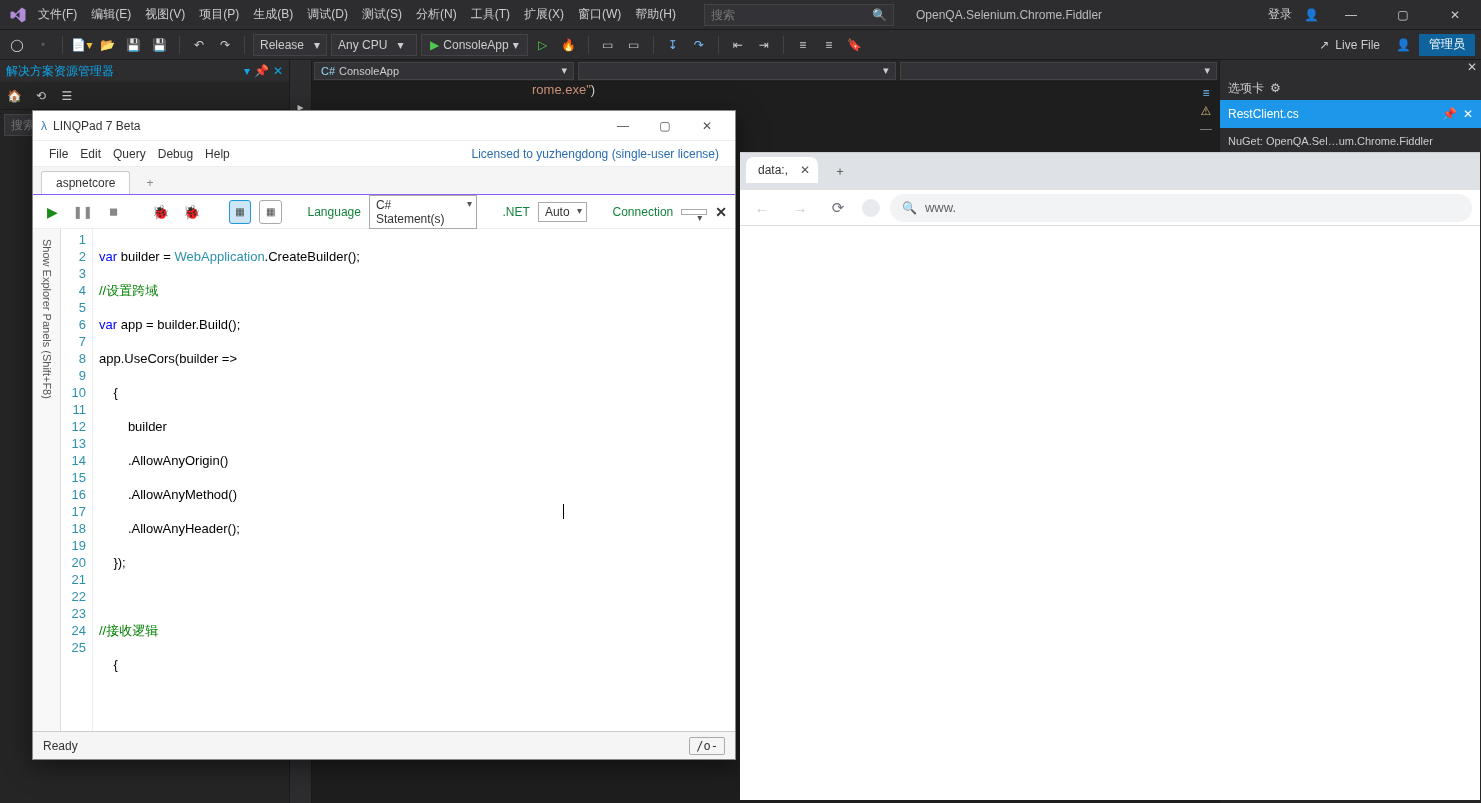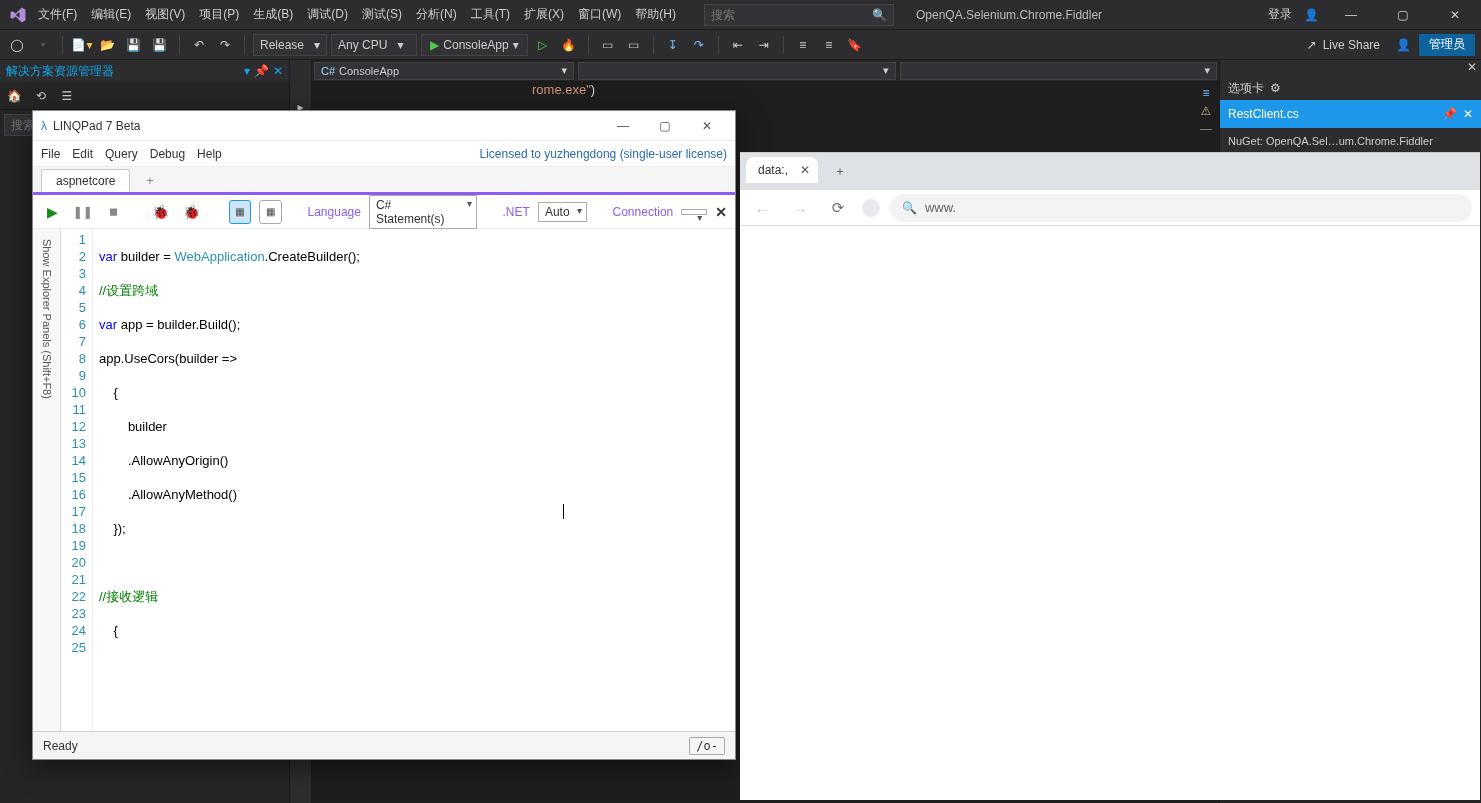--- a/index.html
+++ b/index.html
@@ -54,37 +54,37 @@
 .gutter-icons { position: absolute; right: 264px; top: 86px; width: 22px; display: flex; flex-direction: column; align-items: center; gap: 4px; }
 .gutter-icons span { font-size: 12px; }
 
 
 .linqpad-window { position: absolute; left: 32px; top: 110px; width: 704px; height: 650px; background: #fff; border: 1px solid #888; box-shadow: 0 6px 24px rgba(0,0,0,.5); display: flex; flex-direction: column; }
 .lp-titlebar { height: 30px; background: #fff; display: flex; align-items: center; padding: 0 8px; gap: 6px; border-bottom: 1px solid #eee; }
 .lp-titlebar .lp-title { color: #333; font-size: 12px; }
 .lp-win-ctrls { margin-left: auto; display: flex; gap: 2px; }
 .lp-win-btn { width: 40px; height: 28px; display: flex; align-items: center; justify-content: center; color: #555; }
 
-.lp-menubar { height: 26px; display: flex; align-items: center; padding: 0 8px; gap: 12px; background: #fff; border-bottom: 1px solid #eee; color: #333; }
+.lp-menubar { height: 26px; display: flex; align-items: center; padding: 0 16px; gap: 12px; background: #fff; border-bottom: 1px solid #eee; color: #333; }
 .lp-license { margin-left: auto; color: #2b6cb0; font-size: 12px; }
 
-.lp-tabs { height: 28px; display: flex; align-items: flex-end; background: #f5f5f5; border-bottom: 3px solid #8b5cf6; padding-left: 8px; gap: 2px; }
+.lp-tabs { height: 28px; display: flex; align-items: flex-end; background: #f5f5f5; border-bottom: 1px solid #8b5cf6; padding-left: 8px; gap: 2px; }
 .lp-tab { padding: 4px 14px; background: #fff; border: 1px solid #ccc; border-bottom: none; color: #333; border-radius: 3px 3px 0 0; }
 .lp-tab.plus { background: transparent; border: none; color: #888; }
 
 .lp-toolbar { height: 34px; display: flex; align-items: center; padding: 0 8px; gap: 8px; background: #fff; border-bottom: 1px solid #eee; color: #333; }
 .lp-tool-btn { width: 24px; height: 24px; display: flex; align-items: center; justify-content: center; border-radius: 3px; }
 .lp-tool-btn.play { color: #1a8a1a; font-size: 14px; }
 .lp-tool-btn.pause { color: #888; font-size: 12px; }
 .lp-tool-btn.stop { color: #888; font-size: 11px; }
 .lp-tool-btn.bug1 { color: #c0392b; font-size: 14px; }
 .lp-tool-btn.bug2 { color: #2c7bb6; font-size: 14px; }
 .lp-tool-btn.grid { border: 1px solid #aaa; font-size: 10px; color: #444; }
 .lp-tool-btn.grid.active { background: #cde6f7; border-color: #1c97ea; }
-.lp-label { color: #8b5cf6; }
+.lp-label { color: #15803d; }
 .lp-combo { border: 1px solid #aaa; padding: 2px 18px 2px 6px; background: #fff; color: #333; position: relative; min-width: 80px; }
 .lp-combo::after { content: "▾"; position: absolute; right: 4px; top: 2px; color: #555; font-size: 10px; }
 .lp-close-panel { margin-left: auto; font-size: 14px; font-weight: bold; cursor: default; }
 
 .lp-editor { flex: 1; display: flex; overflow: hidden; font-family: Consolas, "SFMono-Regular", monospace; font-size: 13px; line-height: 17px; }
 .lp-left-collapse { width: 28px; background: #f8f8f8; border-right: 1px solid #ddd; display: flex; flex-direction: column; align-items: center; padding-top: 10px; color: #555; font-size: 11px; }
 .lp-left-collapse .vtx { writing-mode: vertical-rl; white-space: nowrap; }
 
 .lp-code { flex: 1; display: flex; background: #fff; overflow: hidden; }
 .lp-linenums { width: 32px; text-align: right; padding: 2px 6px 2px 0; color: #2b91af; background: #fff; border-right: 1px solid #eee; user-select: none; }
@@ -188,21 +188,21 @@
   <div class="tb-sep"></div>
   <div class="tb-btn">⇤</div>
   <div class="tb-btn">⇥</div>
   <div class="tb-sep"></div>
   <div class="tb-btn">≡</div>
   <div class="tb-btn">≡</div>
   <div class="tb-btn">🔖</div>
   <div class="vs-toolbar-right">
     <div class="live-share">
       <span>↗</span>
-      <span>Live Share</span>
+      <span>Live File</span>
     </div>
     <span>👤</span>
     <div class="admin-badge">管理员</div>
   </div>
 </div>
 
 <div class="vs-body">
   <div class="vs-solution-explorer">
     <div class="se-titlebar">
       <span>解决方案资源管理器</span>
@@ -346,20 +346,21 @@
         </div>
       <div class="lp-lines" id="lp-lines">
 <div class="ln"><span class="kw">var</span> builder = <span class="typ">WebApplication</span>.CreateBuilder();</div>
 <div class="ln"><span class="cm">//设置跨域</span></div>
 <div class="ln"><span class="kw">var</span> app = builder.Build();</div>
 <div class="ln">app.UseCors(builder =&gt;</div>
 <div class="ln">    {</div>
 <div class="ln">        builder</div>
 <div class="ln">        .AllowAnyOrigin()</div>
 <div class="ln">        .AllowAnyMethod()</div>
+<div class="ln">        .AllowAnyHeader();</div>
 <div class="ln">    });</div>
 <div class="ln">&nbsp;</div>
 <div class="ln"><span class="cm">//接收逻辑</span></div>
 <div class="ln">    {</div>
 
 
 
 
 
 

